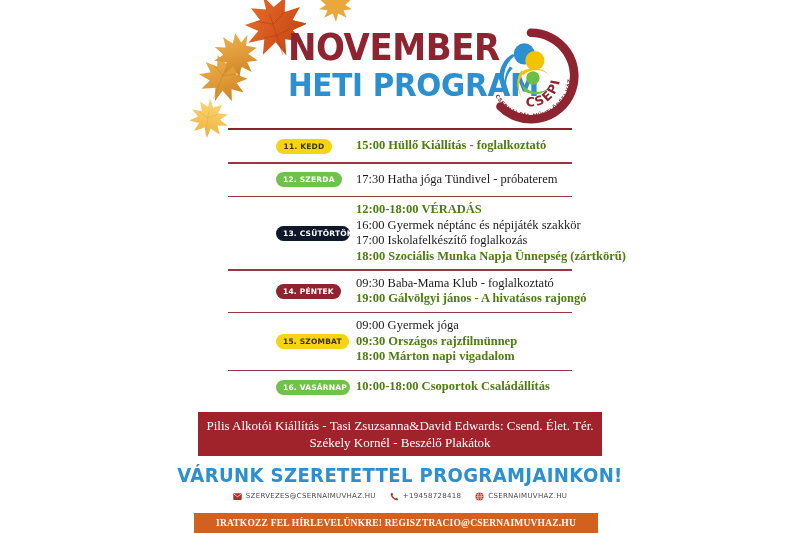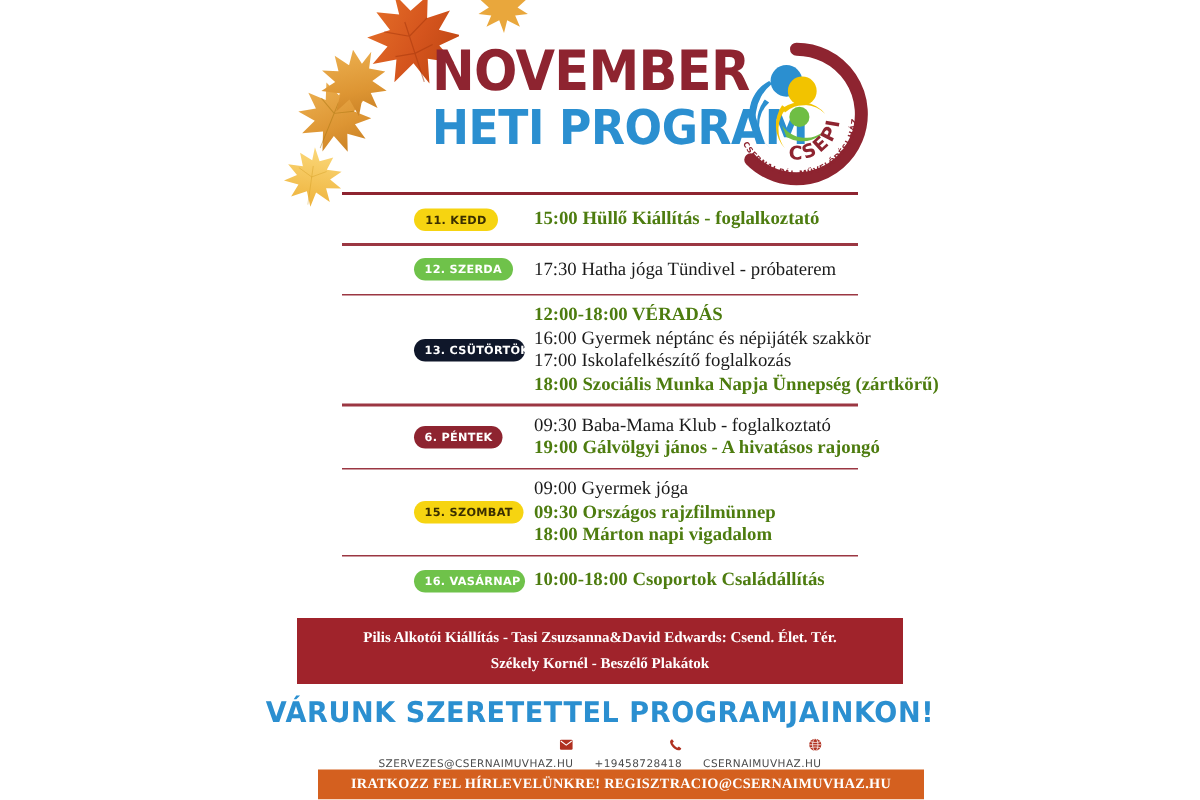--- a/index.html
+++ b/index.html
@@ -144,22 +144,22 @@
     height: 44px;
     background: #a0232b;
     display: flex;
     flex-direction: column;
     align-items: center;
     justify-content: center;
   }
   .banner-line {
     color: #ffffff;
     font-family: "Liberation Serif", serif;
-    font-weight: bold;
-    font-size: 10px;
+    font-weight: normal;
+    font-size: 13px;
     line-height: 17px;
     white-space: nowrap;
   }
 
   
   .footer-cta {
     position: absolute;
     left: 0;
     top: 464px;
     width: 800px;
@@ -180,27 +180,26 @@
     justify-content: center;
     align-items: center;
     gap: 14px;
     font-family: "DejaVu Sans", sans-serif;
     font-size: 7px;
     letter-spacing: 0.3px;
     color: #4a4a4a;
   }
   .contact-item {
     display: flex;
-    align-items: flex-end;
+    align-items: flex-start;
     gap: 4px;
-    flex-direction: column;
   }
   .newsletter {
     position: absolute;
-    left: 212px;
+    left: 194px;
     top: 513px;
     width: 404px;
     height: 20px;
     background: #d4601f;
     display: flex;
     align-items: center;
     justify-content: center;
   }
   .newsletter span {
     color: #ffffff;
@@ -322,21 +321,21 @@
         <div class="ev hl">12:00-18:00 VÉRADÁS</div>
         <div class="ev">16:00 Gyermek néptánc és népijáték szakkör</div>
         <div class="ev">17:00 Iskolafelkészítő foglalkozás</div>
         <div class="ev hl">18:00 Szociális Munka Napja Ünnepség (zártkörű)</div>
       </div>
     </div>
     <div class="rule thin"></div>
 
     <div class="dayrow">
       <div class="badge-cell">
-        <span class="badge maroon">6.  PÉNTEK</span>
+        <span class="badge maroon">14.  PÉNTEK</span>
       </div>
       <div class="events">
         <div class="ev">09:30 Baba-Mama Klub - foglalkoztató</div>
         <div class="ev hl">19:00 Gálvölgyi jános - A hivatásos rajongó</div>
       </div>
     </div>
     <div class="rule thin"></div>
 
     <div class="dayrow">
       <div class="badge-cell">

